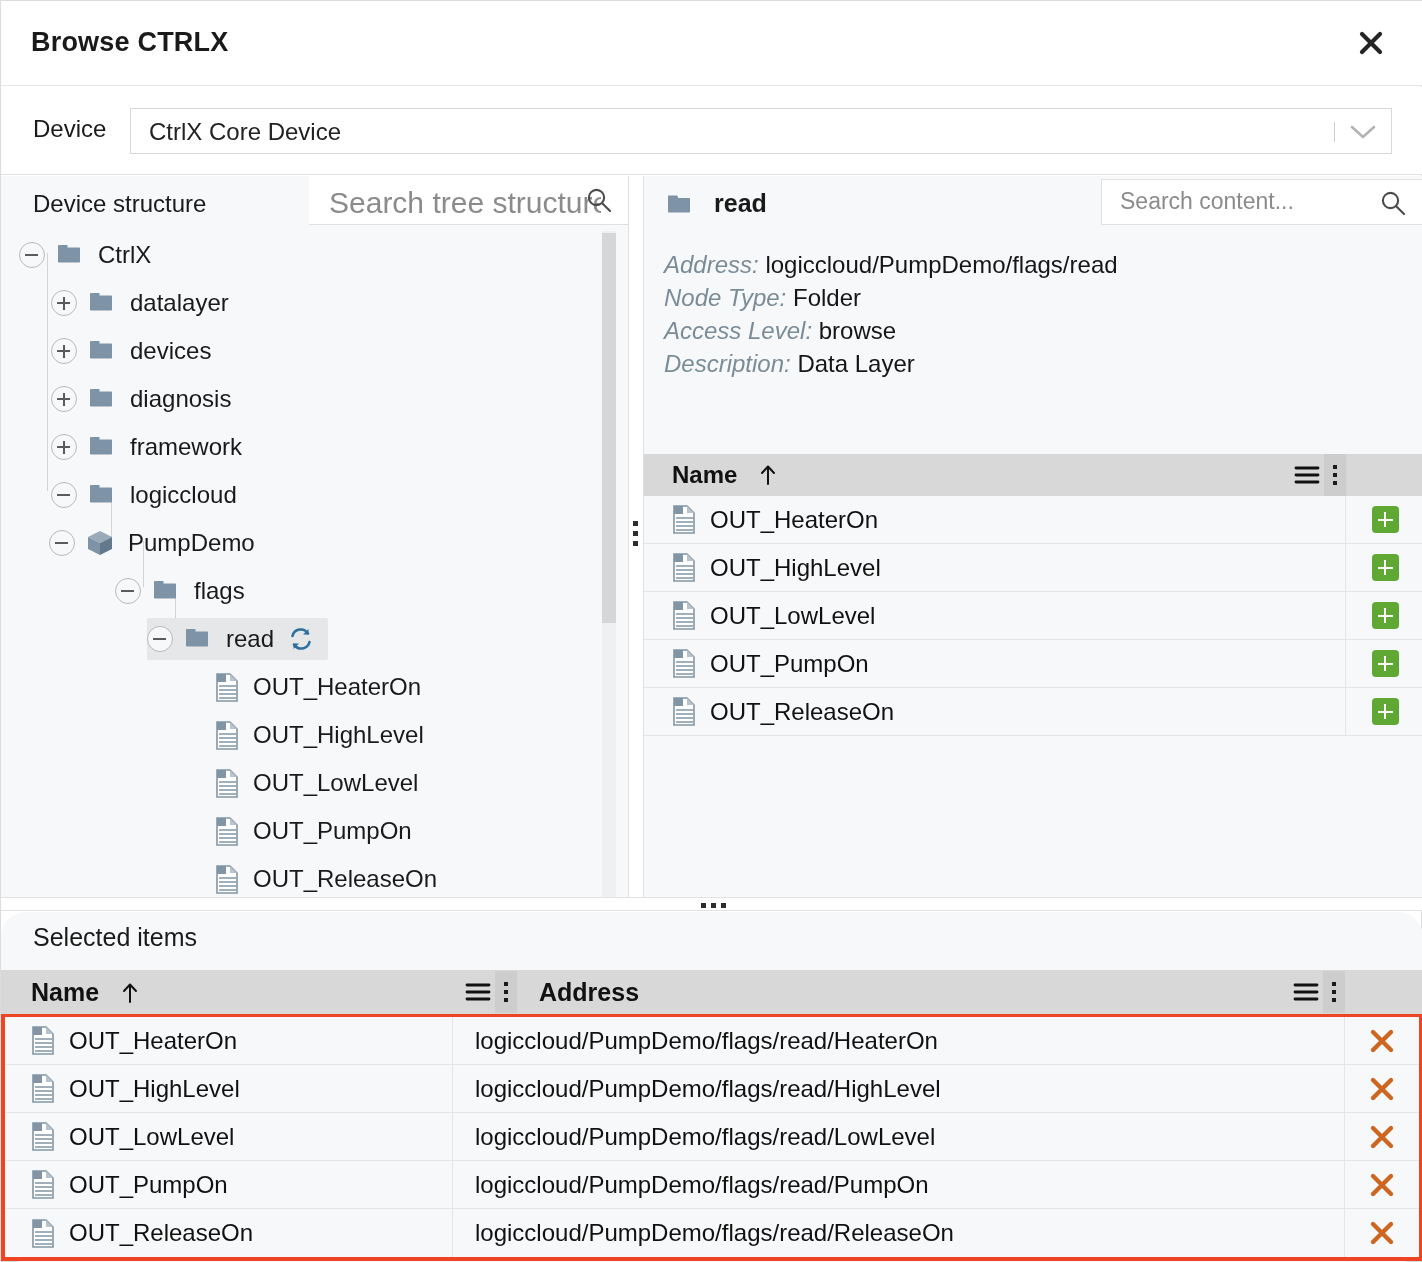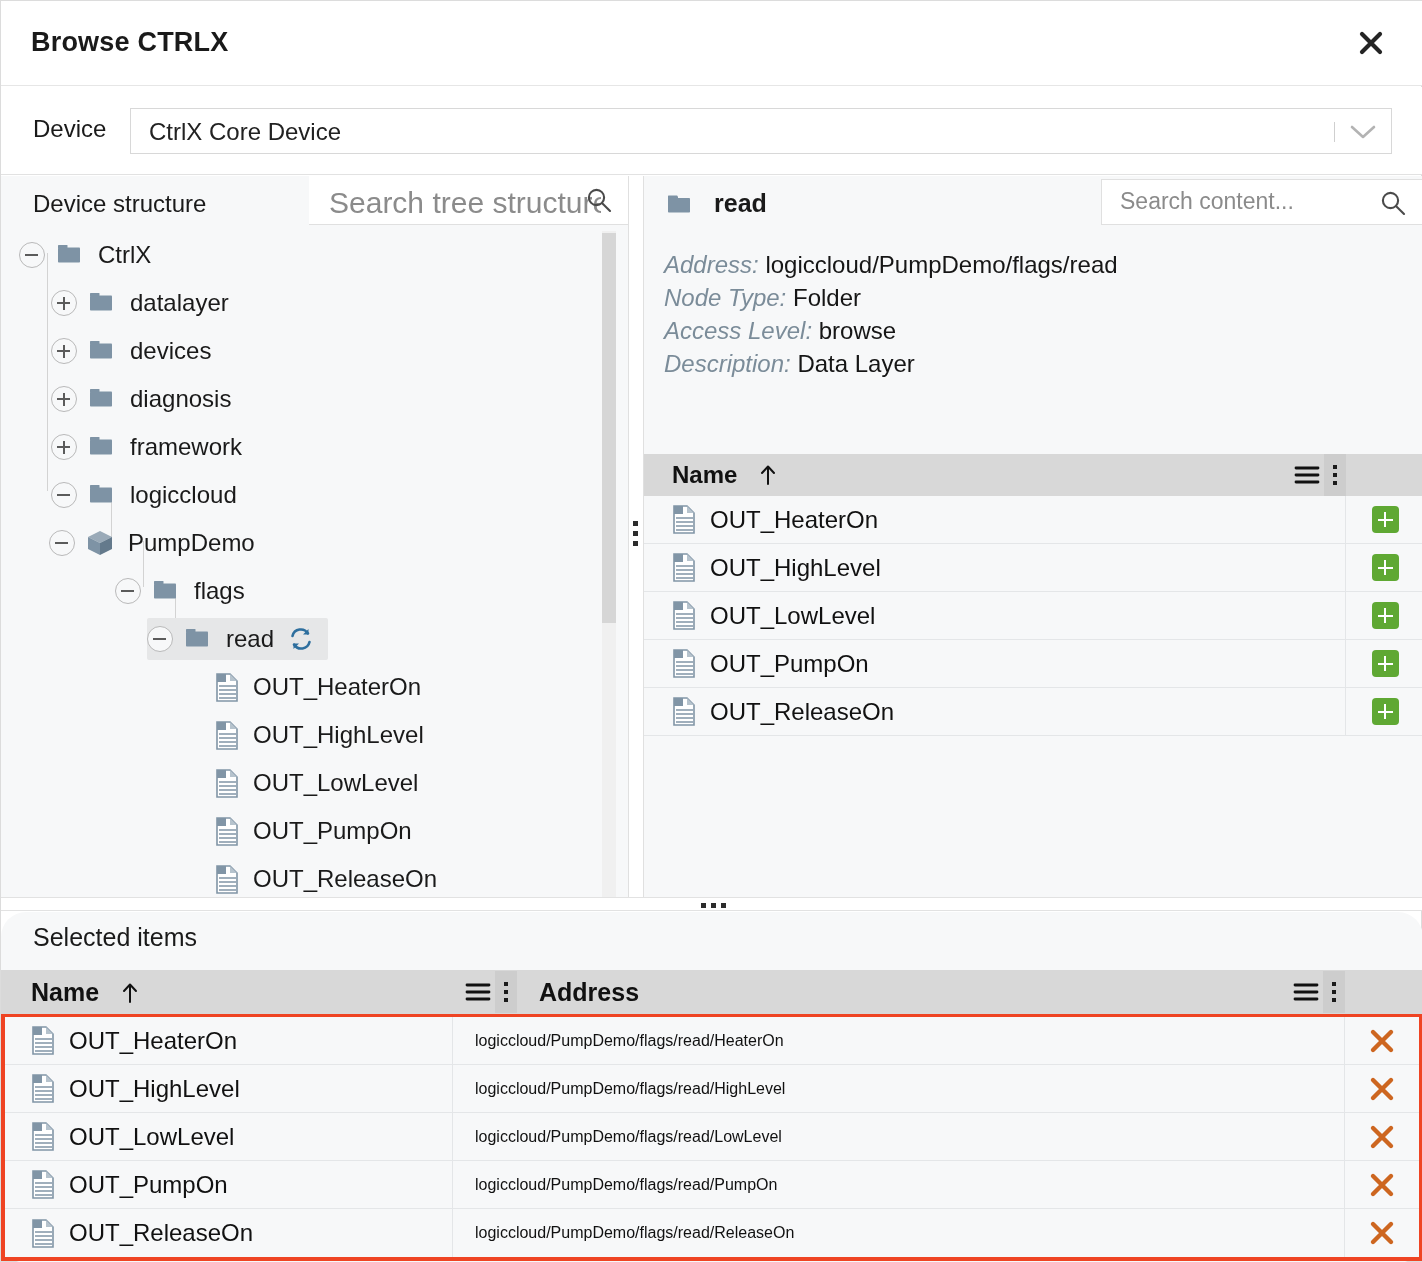--- a/index.html
+++ b/index.html
@@ -283,21 +283,21 @@
     position: relative; height: 48px; display: flex; align-items: center;
     background: #f7f8f9; border-bottom: 1px solid #e4e6e8;
   }
   .strow:last-child { border-bottom: none; }
   .strow .c-name {
     width: 448px; height: 48px; display: flex; align-items: center; padding-left: 26px;
     font-size: 24px; color: #111; border-right: 1px solid #e4e6e8;
   }
   .strow .c-addr {
     flex: 1; height: 48px; display: flex; align-items: center; padding-left: 22px;
-    font-size: 16px; color: #111; border-right: 1px solid #e4e6e8;
+    font-size: 24px; color: #111; border-right: 1px solid #e4e6e8;
   }
   .strow .c-act {
     width: 74px; height: 48px; display: flex; align-items: center; justify-content: center;
   }
   .x-btn { width: 30px; height: 30px; cursor: pointer; }
 </style>
 </head>
 <body>
 
 <div class="dialog">

